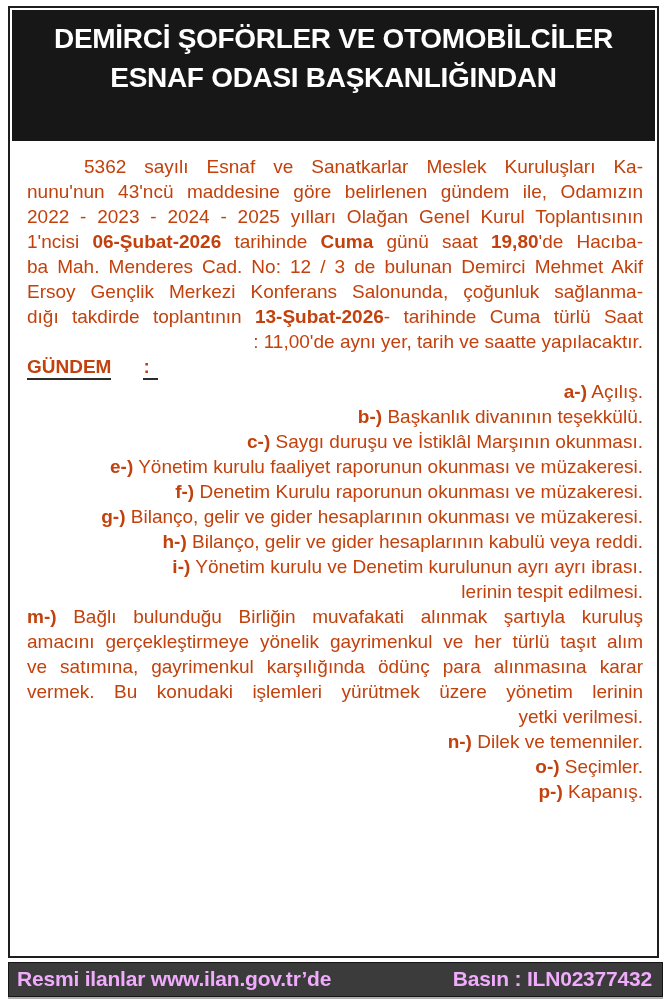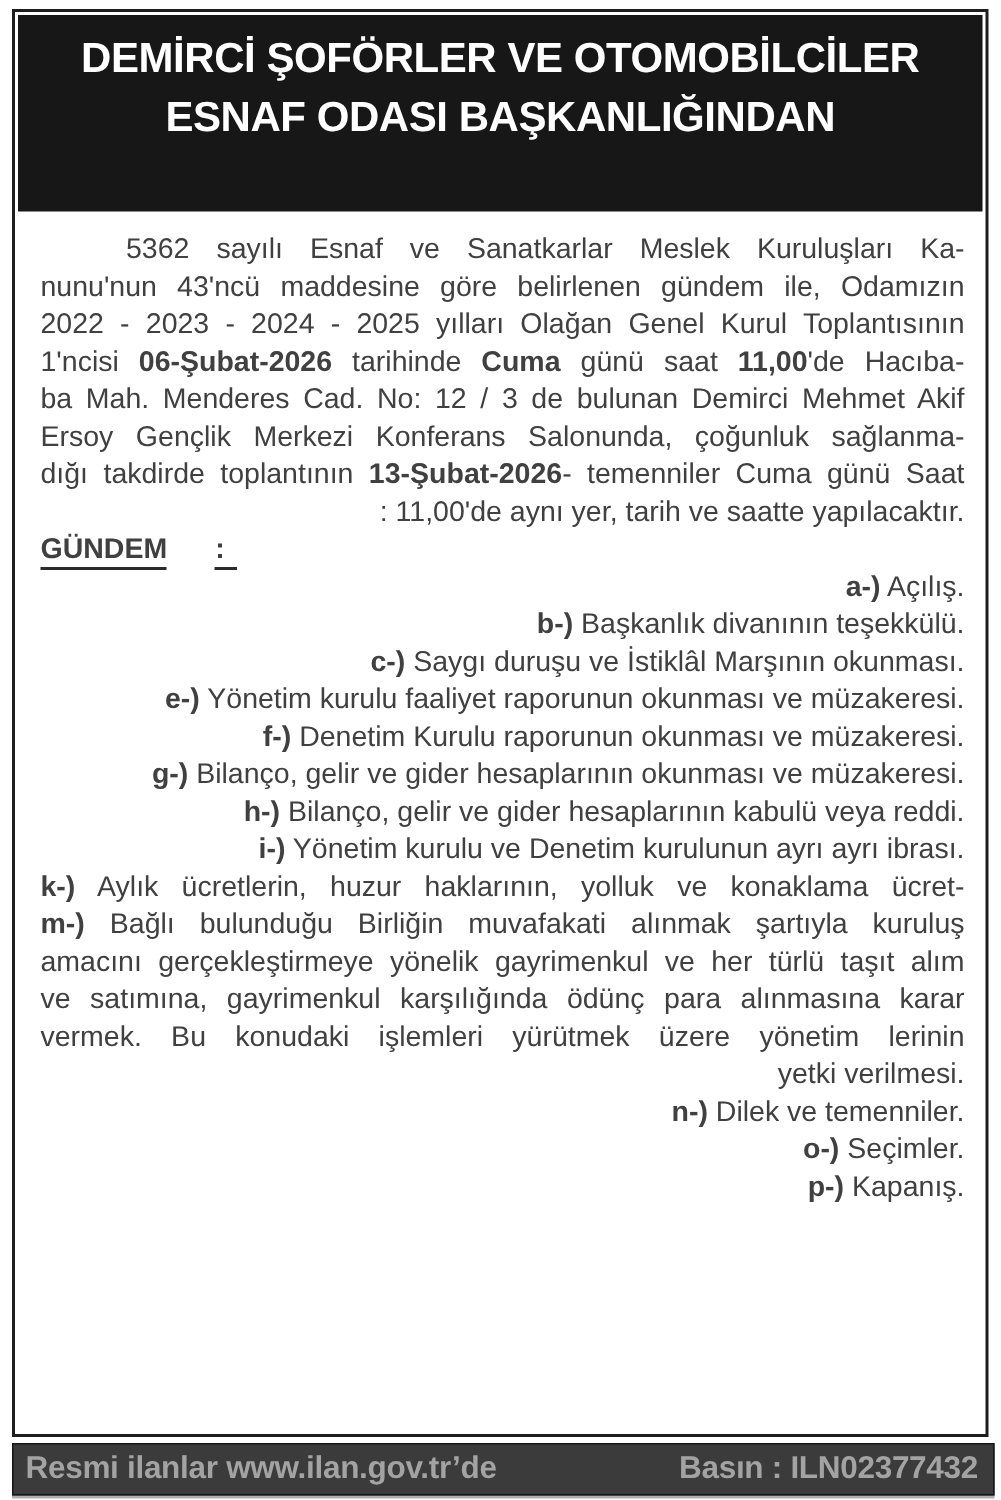--- a/index.html
+++ b/index.html
@@ -10,63 +10,63 @@
   .adbox{
     position:absolute;left:8px;top:6px;width:651px;height:952px;
     border:2px solid #1e1e1e;padding:2px;box-sizing:border-box;background:#ffffff;
   }
   .adheader{
     background:#171717;color:#ffffff;height:131px;box-sizing:border-box;
     text-align:center;font-weight:700;font-size:28px;line-height:39px;
     padding-top:9px;letter-spacing:-0.3px;
   }
   .adbody{
-    padding:13px 12px 0 15px;font-size:19px;line-height:25px;color:#404040;
+    padding:13px 12px 0 15px;font-size:19px;line-height:25px;color:#c2410c;
   }
   .line{text-align:right;white-space:normal;}
   .line.j{text-align:justify;text-align-last:justify;}
   .line.ind{text-indent:57px;}
   .letter{font-weight:700;}
   .gundem-line{height:25px;}
   .gundem-label{
     font-weight:700;display:inline-block;line-height:22px;
     border-bottom:2px solid #2b2b2b;
     text-align:right;
   }
   .gundem-colon{
     font-weight:700;display:inline-block;line-height:22px;
     border-bottom:2px solid #2b2b2b;margin-left:32px;padding-right:8px;
   }
   .footerbar{
     position:absolute;left:8px;right:4px;bottom:3px;height:35px;
     background:#3b3b3b;border:1px solid #161616;box-sizing:border-box;
     box-shadow:0 2px 0 rgba(120,120,120,0.6);
-    color:#a3a3a3;font-weight:700;font-size:21px;letter-spacing:-0.2px;
+    color:#f0abfc;font-weight:700;font-size:21px;letter-spacing:-0.2px;
     display:flex;align-items:center;justify-content:space-between;
     padding:0 10px 2px 8px;
   }
 </style>
 </head>
 <body>
 
 <div class="page">
   <div class="adbox">
     <div class="adheader">
         <div>DEMİRCİ ŞOFÖRLER VE OTOMOBİLCİLER</div>
         <div>ESNAF ODASI BAŞKANLIĞINDAN</div>
       </div>
     <div class="adbody">
       <div id="paragraph">
           <div class="line j ind"><span>5362 sayılı Esnaf ve Sanatkarlar Meslek Kuruluşları Ka-</span></div>
           <div class="line j"><span>nunu'nun 43'ncü maddesine göre belirlenen gündem ile, Odamızın</span></div>
           <div class="line j"><span>2022 - 2023 - 2024 - 2025 yılları Olağan Genel Kurul Toplantısının</span></div>
-          <div class="line j"><span>1'ncisi </span><b>06-Şubat-2026</b><span> tarihinde </span><b>Cuma</b><span> günü saat </span><b>11,00</b><span>'de Hacıba-</span></div>
+          <div class="line j"><span>1'ncisi </span><b>06-Şubat-2026</b><span> tarihinde </span><b>Cuma</b><span> günü saat </span><b>19,80</b><span>'de Hacıba-</span></div>
           <div class="line j"><span>ba Mah. Menderes Cad. No: 12 / 3 de bulunan Demirci Mehmet Akif</span></div>
           <div class="line j"><span>Ersoy Gençlik Merkezi Konferans Salonunda, çoğunluk sağlanma-</span></div>
-          <div class="line j"><span>dığı takdirde toplantının </span><b>13-Şubat-2026</b><span>- temenniler Cuma günü Saat</span></div>
+          <div class="line j"><span>dığı takdirde toplantının </span><b>13-Şubat-2026</b><span>- tarihinde Cuma türlü Saat</span></div>
           <div class="line"><span>: 11,00'de aynı yer, tarih ve saatte yapılacaktır.</span></div>
         </div>
       <div class="gundem-line">
         <span class="gundem-label">GÜNDEM</span><span class="gundem-colon">:</span>
       </div>
       <div id="agenda">
           <div>
             <div class="line"><b class="letter">a-)</b> Açılış.</div>
           </div>
           <div>
@@ -84,21 +84,21 @@
           <div>
             <div class="line"><b class="letter">g-)</b> Bilanço, gelir ve gider hesaplarının okunması ve müzakeresi.</div>
           </div>
           <div>
             <div class="line"><b class="letter">h-)</b> Bilanço, gelir ve gider hesaplarının kabulü veya reddi.</div>
           </div>
           <div>
             <div class="line"><b class="letter">i-)</b> Yönetim kurulu ve Denetim kurulunun ayrı ayrı ibrası.</div>
           </div>
           <div>
-            <div class="line j"><b class="letter">k-)</b> Aylık ücretlerin, huzur haklarının, yolluk ve konaklama ücret-</div>
+            <div class="line">lerinin tespit edilmesi.</div>
           </div>
           <div>
             <div class="line j"><b class="letter">m-)</b> Bağlı bulunduğu Birliğin muvafakati alınmak şartıyla kuruluş</div>
             <div class="line j">amacını gerçekleştirmeye yönelik gayrimenkul ve her türlü taşıt alım</div>
             <div class="line j">ve satımına, gayrimenkul karşılığında ödünç para alınmasına karar</div>
             <div class="line j">vermek. Bu konudaki işlemleri yürütmek üzere yönetim lerinin</div>
             <div class="line">yetki verilmesi.</div>
           </div>
           <div>
             <div class="line"><b class="letter">n-)</b> Dilek ve temenniler.</div>

